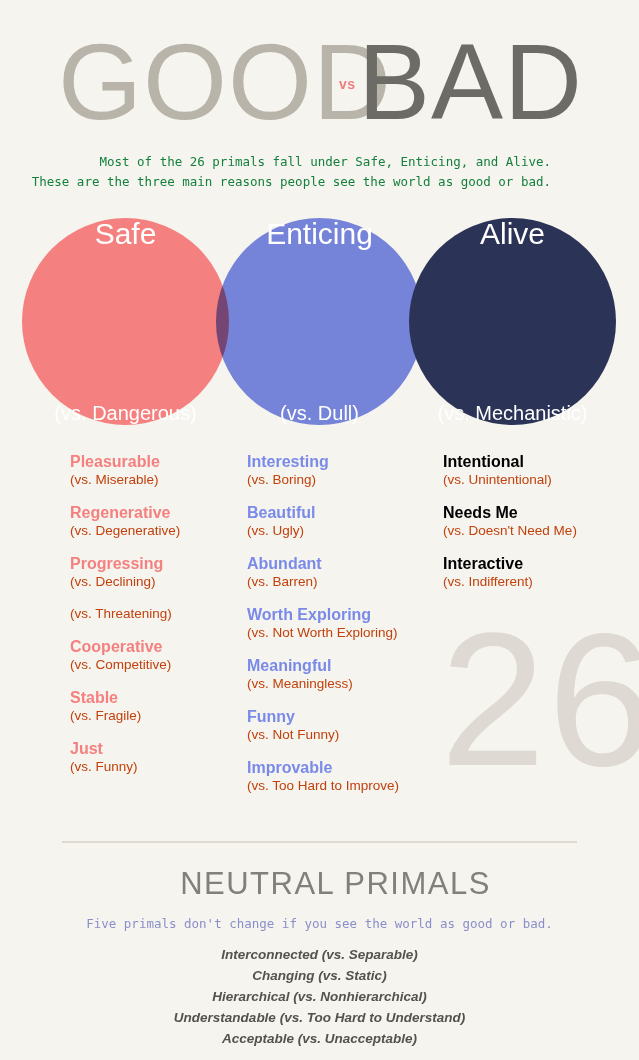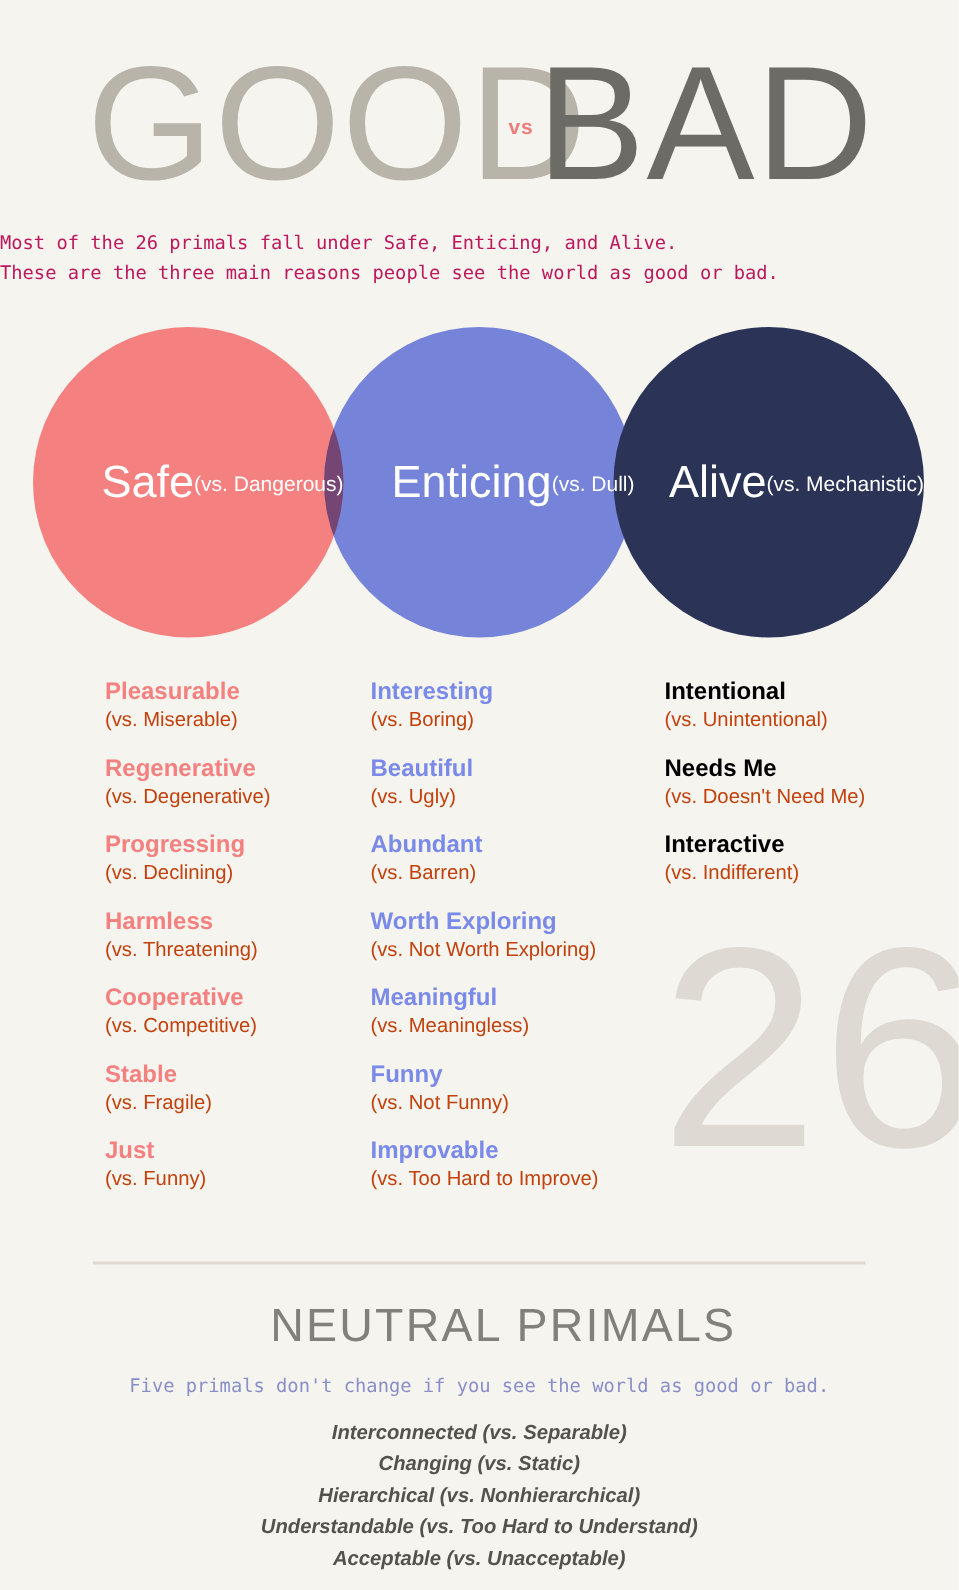--- a/index.html
+++ b/index.html
@@ -51,25 +51,25 @@
     color: #f07d7d;
     letter-spacing: 0.5px;
   }
 
   
   .subtitle {
     position: absolute;
     top: 152px;
     left: 0;
     width: 551px;
-    text-align: left;
+    text-align: right;
     font-family: "DejaVu Sans Mono", monospace;
     font-size: 12.5px;
     line-height: 20px;
-    color: #be185d;
+    color: #15803d;
   }
   .subtitle div { white-space: nowrap; }
 
   
   .venn {
     position: absolute;
     top: 218px;
     left: 0;
     width: 639px;
     height: 210px;
@@ -84,34 +84,34 @@
   .circle-safe     { left: 22px;  background: #f4807f; }
   .circle-enticing { left: 216px; background: #7a8ae8; mix-blend-mode: multiply; }
   .circle-alive    { left: 409px; background: #2b3357; }
 
   .circle-label {
     position: absolute;
     top: 0;
     width: 207px;
     height: 207px;
     display: flex;
-    flex-direction: row;
+    flex-direction: column;
     align-items: center;
-    justify-content: flex-end;
+    justify-content: space-between;
     color: #ffffff;
     text-align: center;
     pointer-events: none;
   }
   .circle-label .main {
     font-size: 30px;
     font-weight: 400;
     line-height: 1.05;
   }
   .circle-label .alt {
-    font-size: 14px;
+    font-size: 20px;
     font-weight: 400;
     line-height: 1.15;
     margin-top: 1px;
     white-space: nowrap;
   }
   .lbl-safe     { left: 22px; }
   .lbl-enticing { left: 216px; }
   .lbl-alive    { left: 409px; }
 
   
@@ -252,21 +252,20 @@
       </div>
       <div class="primal">
         <div class="pos">Regenerative</div>
         <div class="neg">(vs. Degenerative)</div>
       </div>
       <div class="primal">
         <div class="pos">Progressing</div>
         <div class="neg">(vs. Declining)</div>
       </div>
       <div class="primal">
-        <div class="pos">Harmless</div>
         <div class="neg">(vs. Threatening)</div>
       </div>
       <div class="primal">
         <div class="pos">Cooperative</div>
         <div class="neg">(vs. Competitive)</div>
       </div>
       <div class="primal">
         <div class="pos">Stable</div>
         <div class="neg">(vs. Fragile)</div>
       </div>

